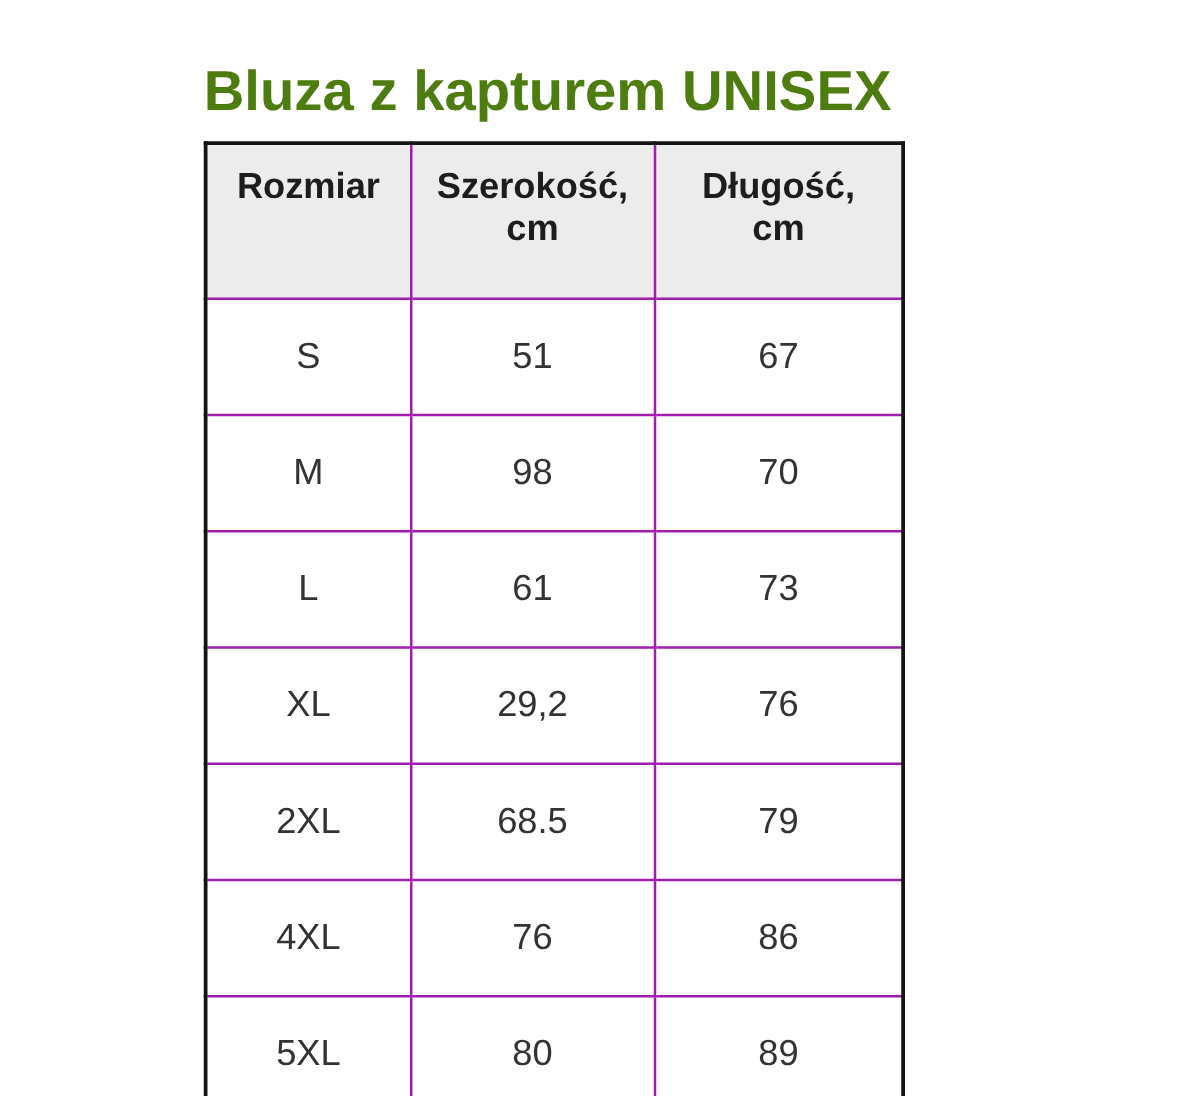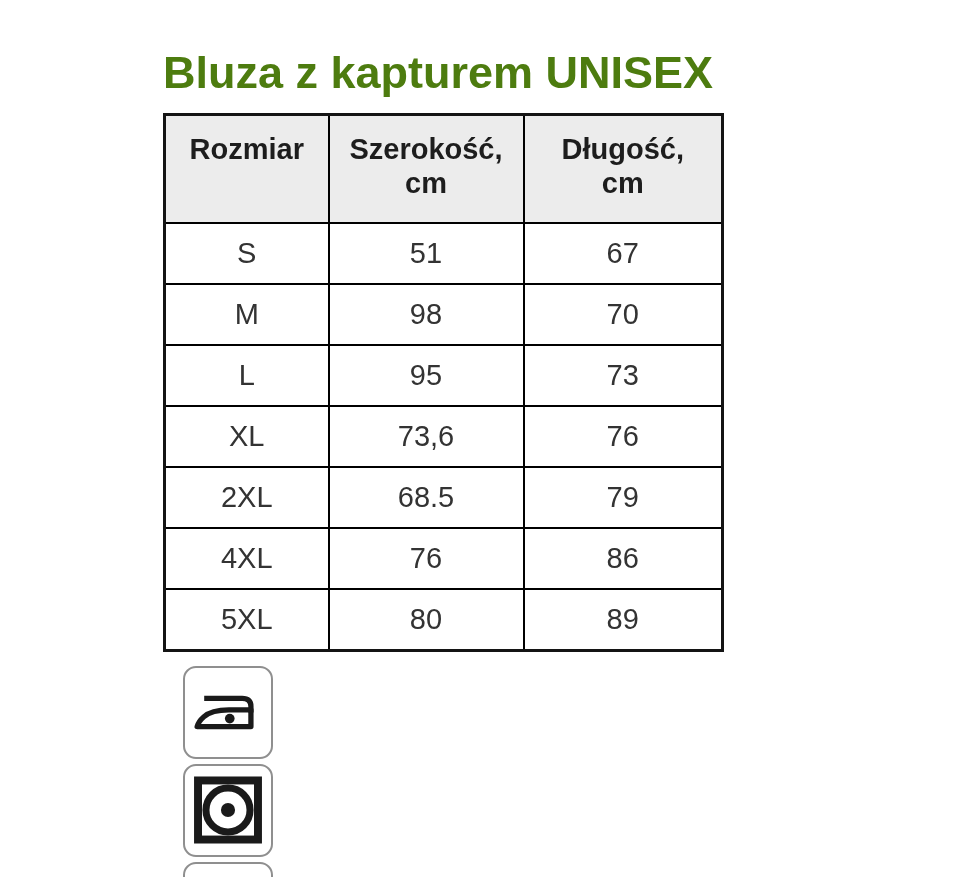--- a/index.html
+++ b/index.html
@@ -32,23 +32,23 @@
   table.size-table {
     border-collapse: collapse;
     border: 3px solid #141414;
     table-layout: fixed;
     width: 558px;
   }
   .size-table col.c1 { width: 164px; }
   .size-table col.c2 { width: 195px; }
   .size-table col.c3 { width: 199px; }
   .size-table th, .size-table td {
-    border: 2px solid #000000;
+    border: 2px solid #a21caf;
     text-align: center;
-    padding: 0;
+    padding: 16px;
   }
   .size-table th {
     background: #ececec;
     font-size: 29px;
     font-weight: bold;
     color: #1d1d1d;
     height: 90px;
     vertical-align: top;
     padding-top: 16px;
     line-height: 34px;
@@ -129,26 +129,26 @@
         <td>51</td>
         <td>67</td>
       </tr>
       <tr>
         <td>M</td>
         <td>98</td>
         <td>70</td>
       </tr>
       <tr>
         <td>L</td>
-        <td>95</td>
+        <td>61</td>
         <td>73</td>
       </tr>
       <tr>
         <td>XL</td>
-        <td>73,6</td>
+        <td>29,2</td>
         <td>76</td>
       </tr>
       <tr>
         <td>2XL</td>
         <td>68.5</td>
         <td>79</td>
       </tr>
       <tr>
         <td>4XL</td>
         <td>76</td>

